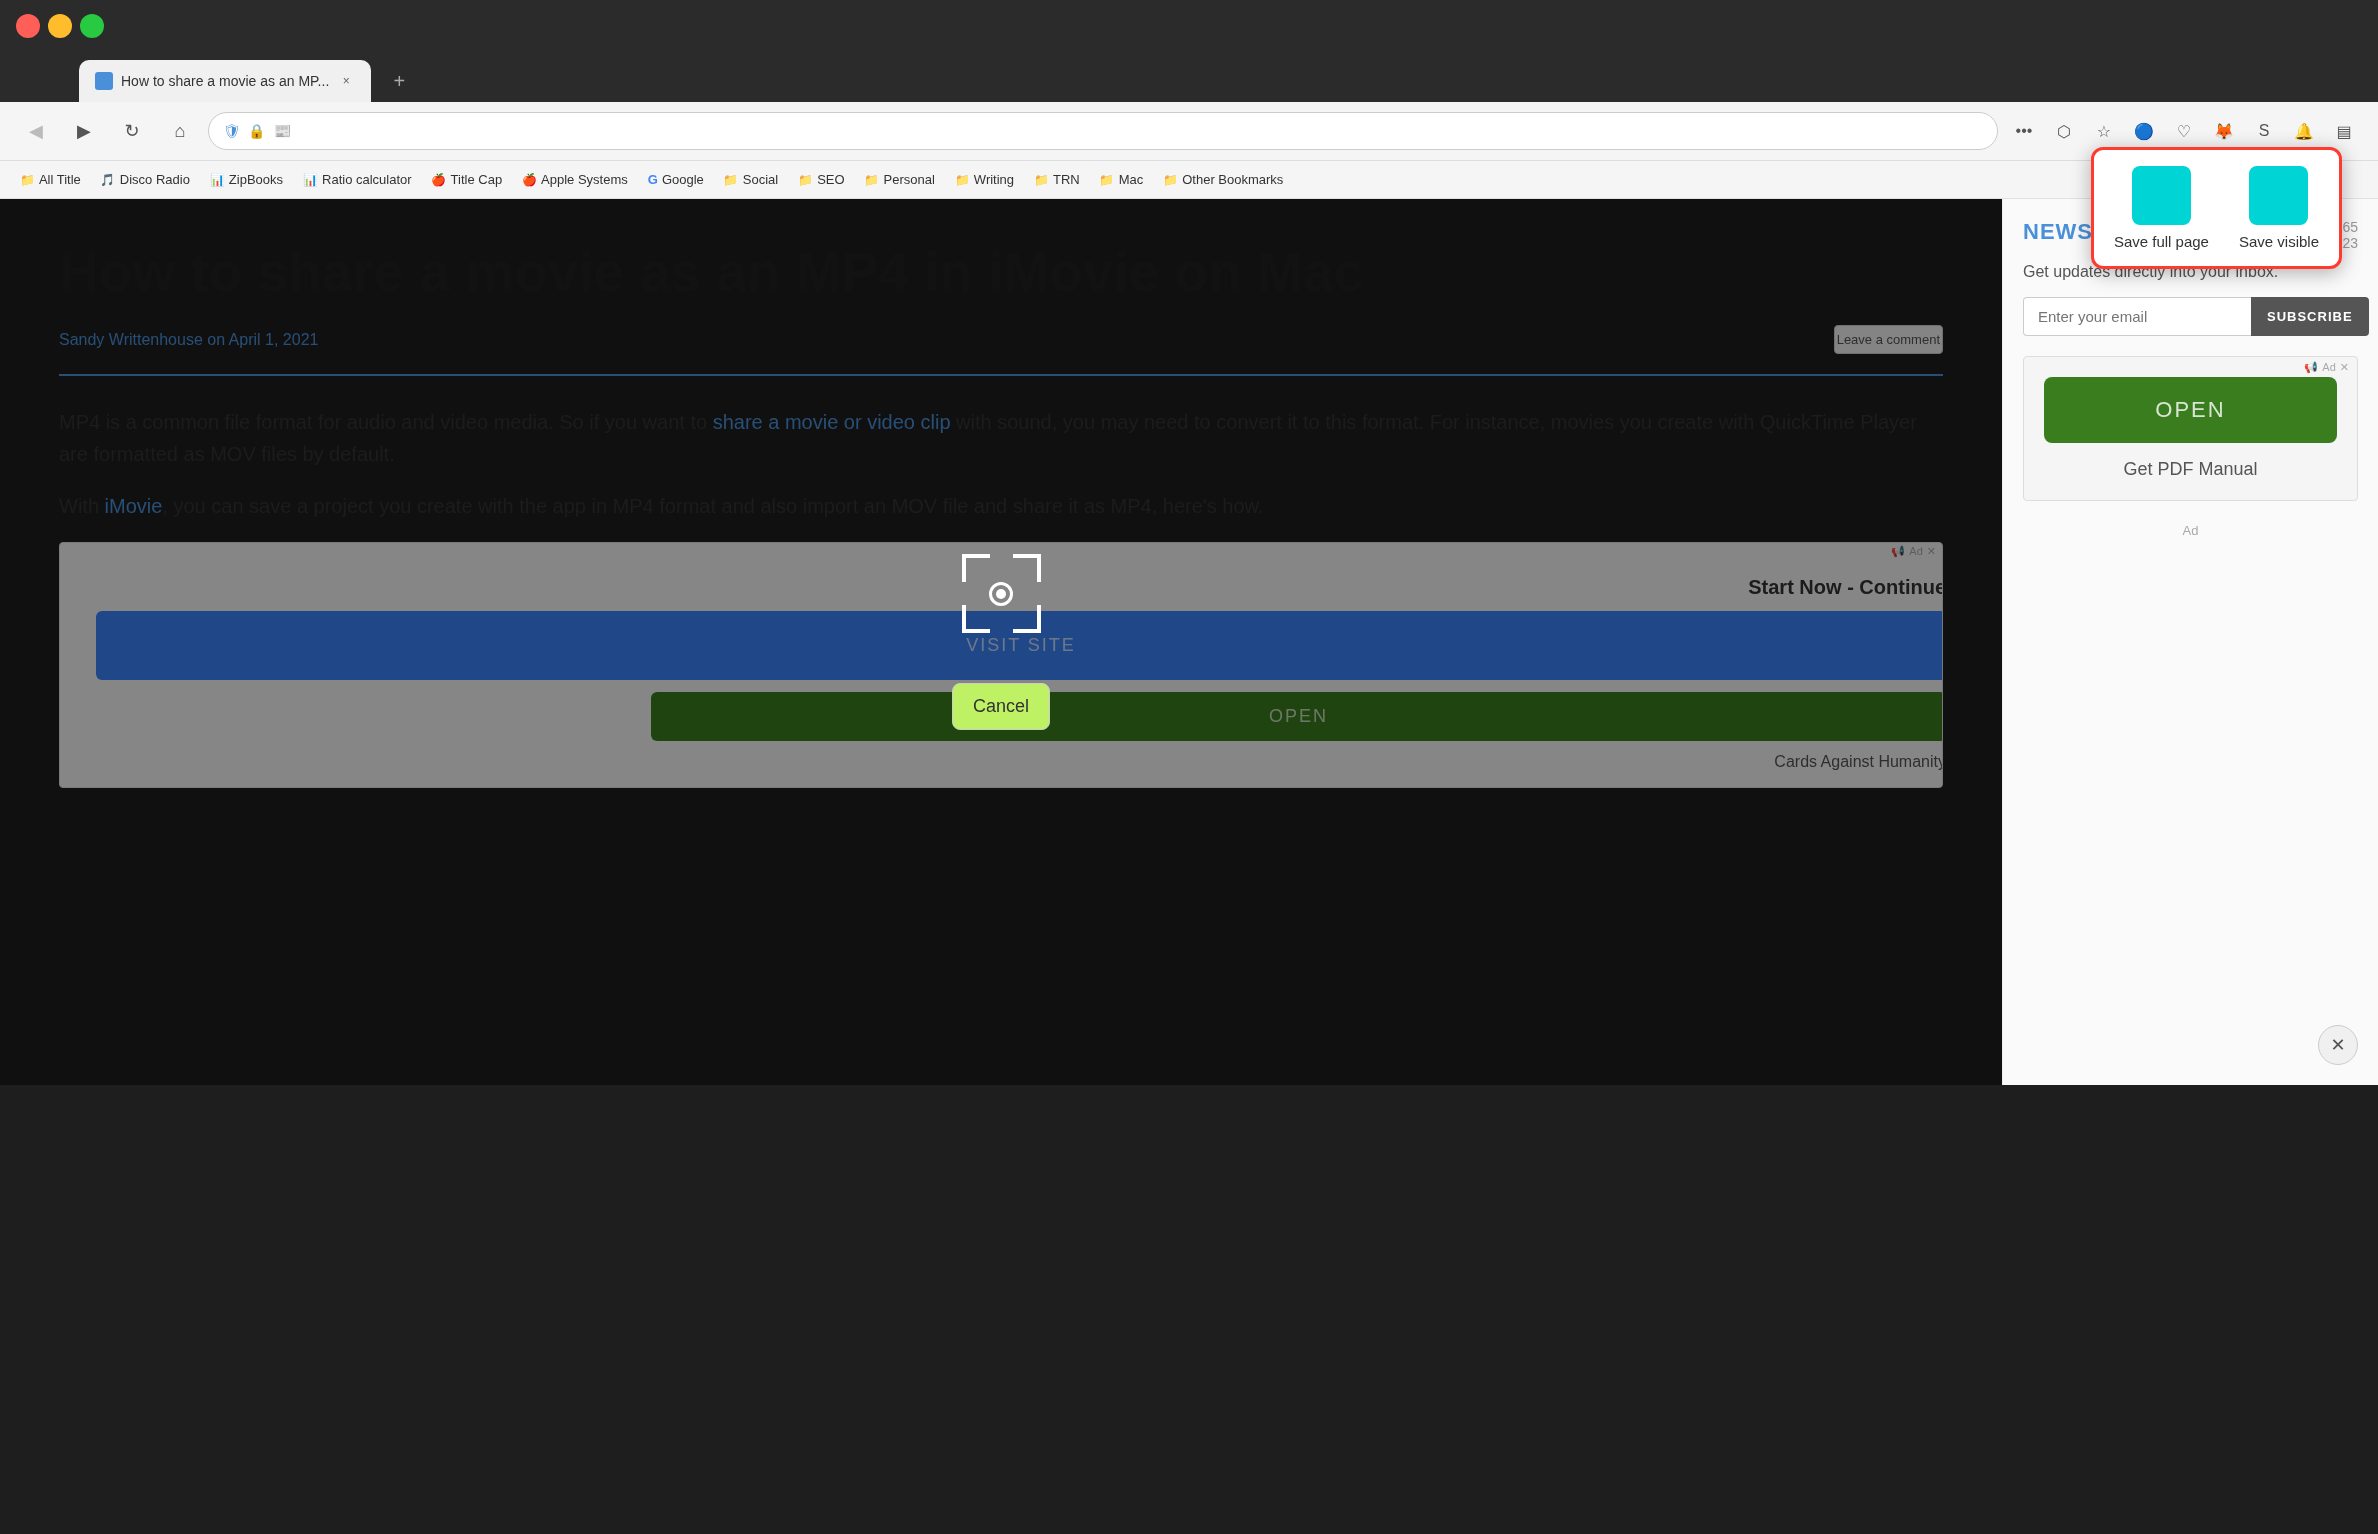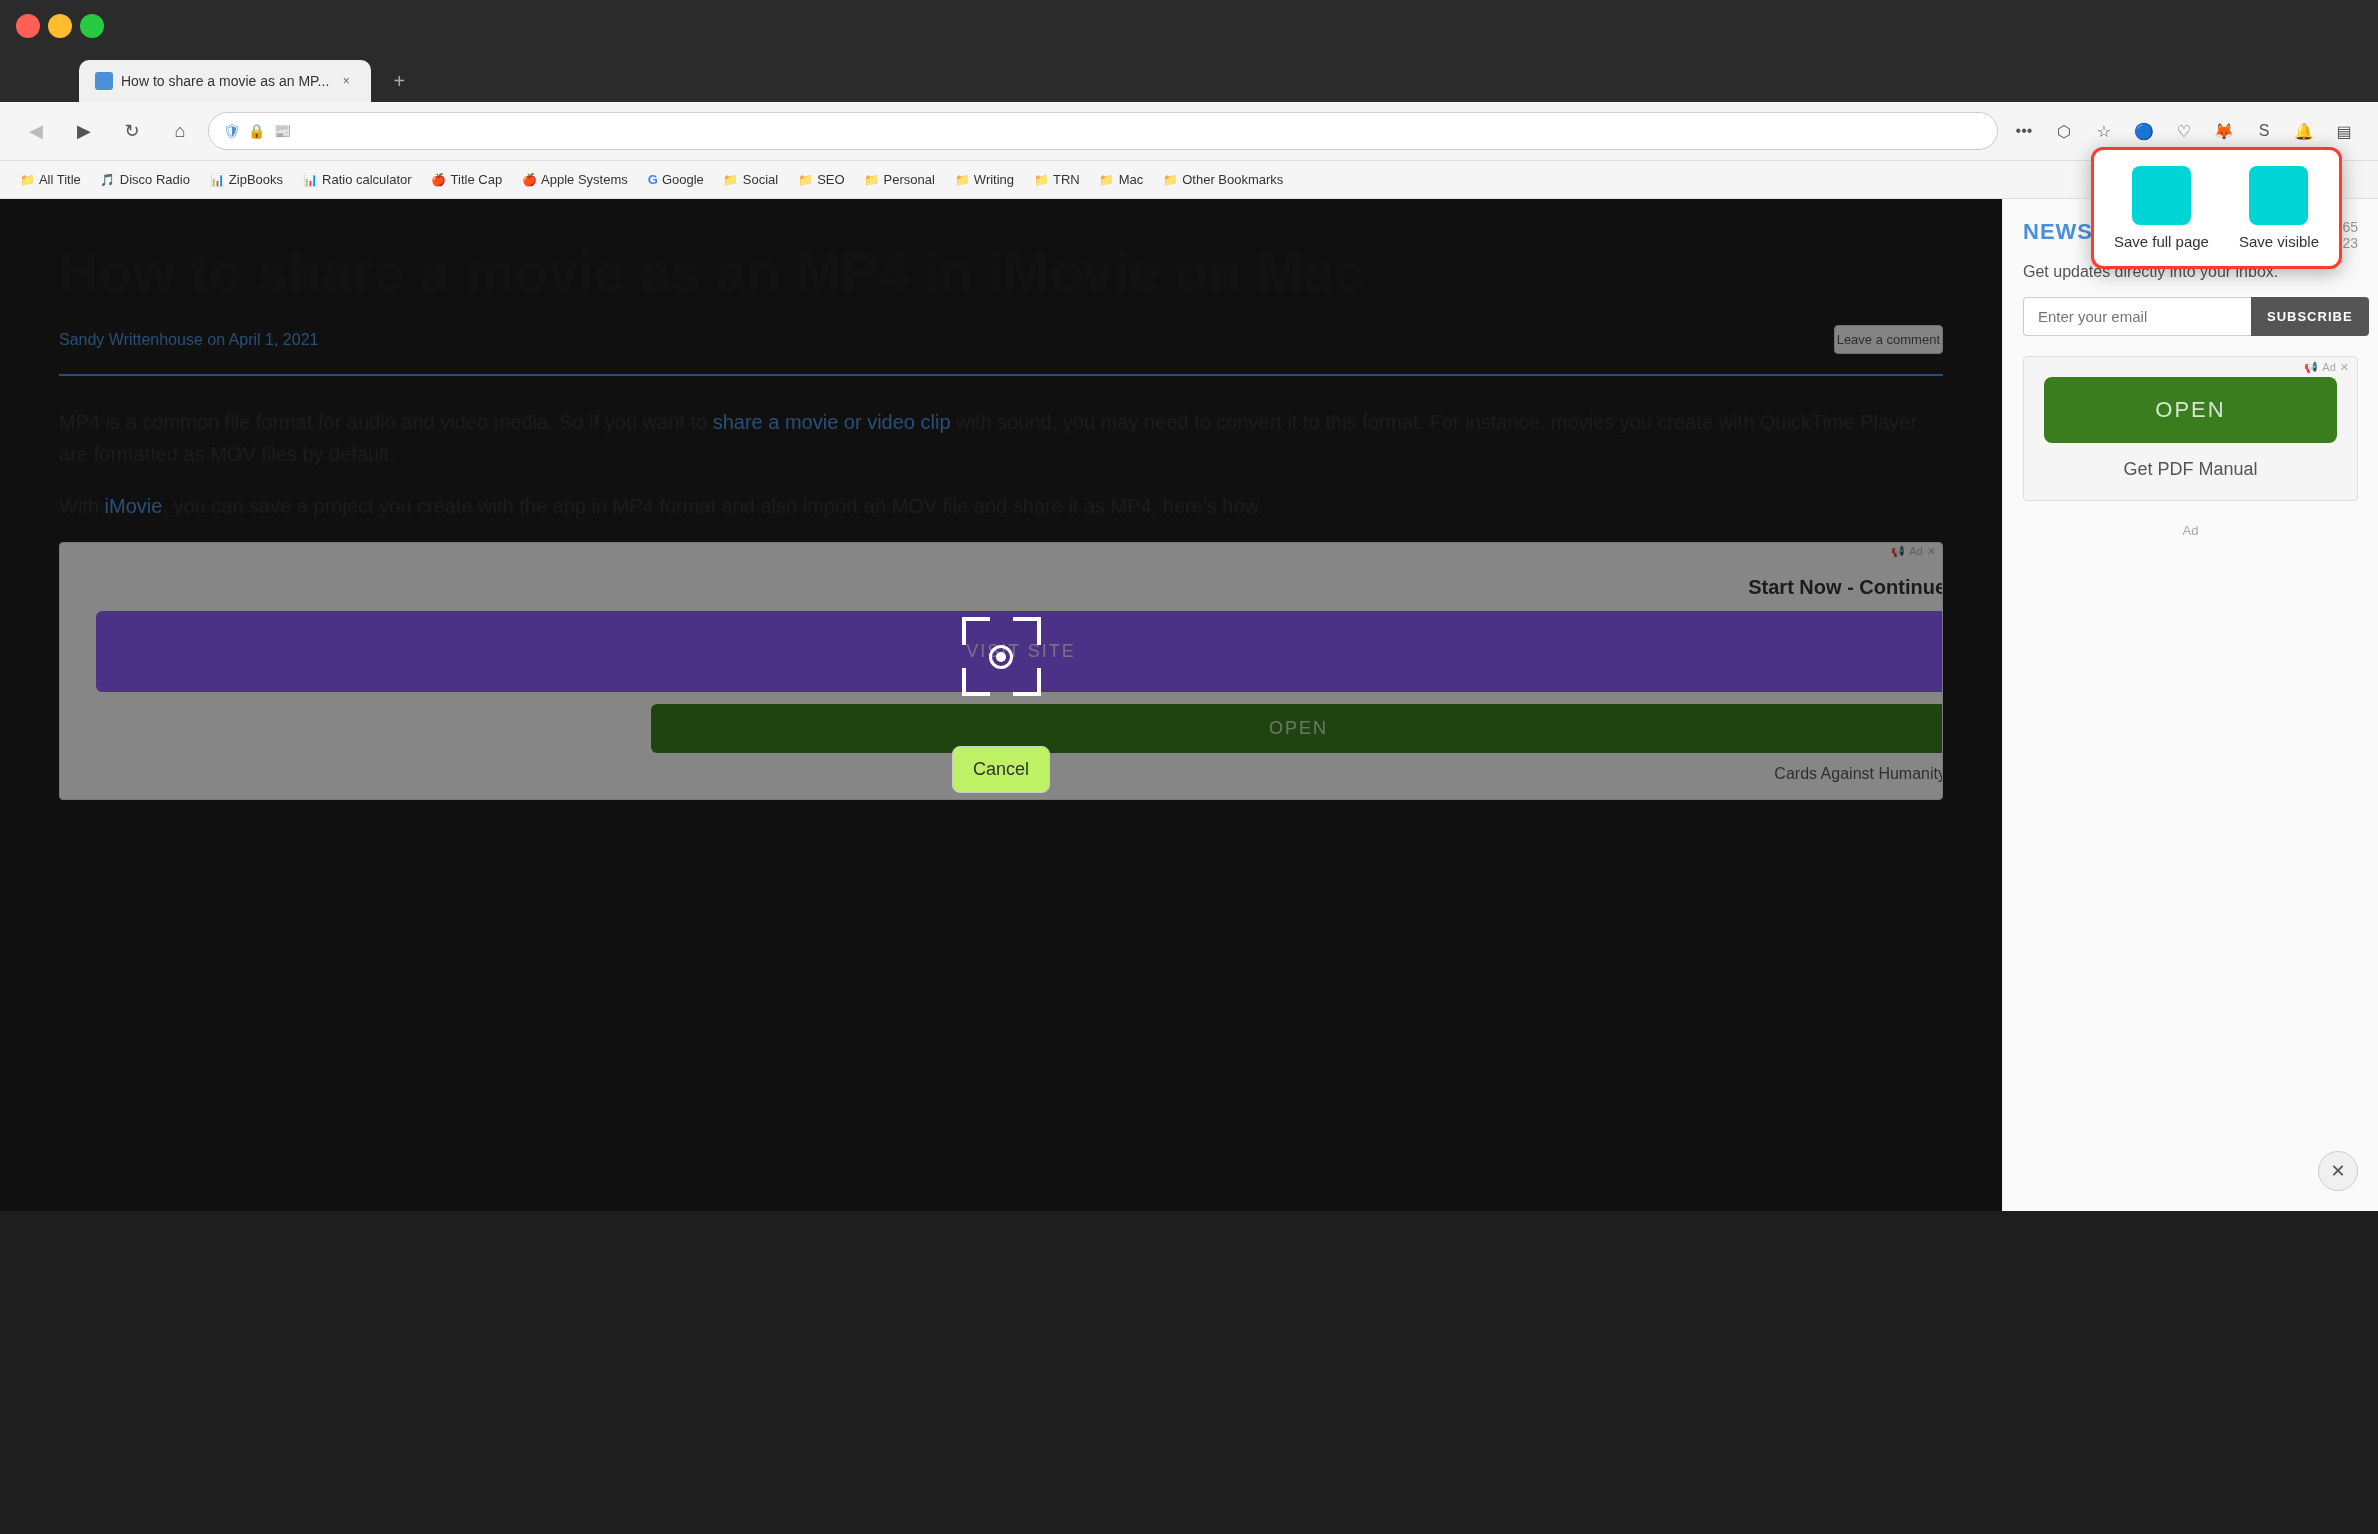--- a/index.html
+++ b/index.html
@@ -234,25 +234,25 @@
       gap: 12px;
       margin-left: 40px;
     }
     .ad-title-row {
       font-size: 20px;
       font-weight: 600;
       color: #333;
       text-align: center;
     }
     .green-btn {
-      background: #8b5cf6;
+      background: #3b82f6;
       color: rgba(255,255,255,0.7);
       border: none;
       border-radius: 6px;
-      padding: 30px 0;
+      padding: 24px 0;
       font-size: 18px;
       letter-spacing: 2px;
       cursor: pointer;
       width: 100%;
       text-align: center;
     }
     .green-btn-small {
       background: #3a7d1e;
       color: rgba(255,255,255,0.7);
       border: none;
@@ -401,21 +401,21 @@
       border: 1px solid #ccc;
       display: flex; align-items: center; justify-content: center;
       font-size: 18px;
       cursor: pointer;
       color: #555;
     }
 
     .browser-window {
       display: flex;
       flex-direction: column;
-      height: 1211px;
+      height: 1085px;
       position: relative;
     }
 
     .page-area {
       flex: 1;
       display: flex;
       position: relative;
       overflow: hidden;
     }
   </style>

